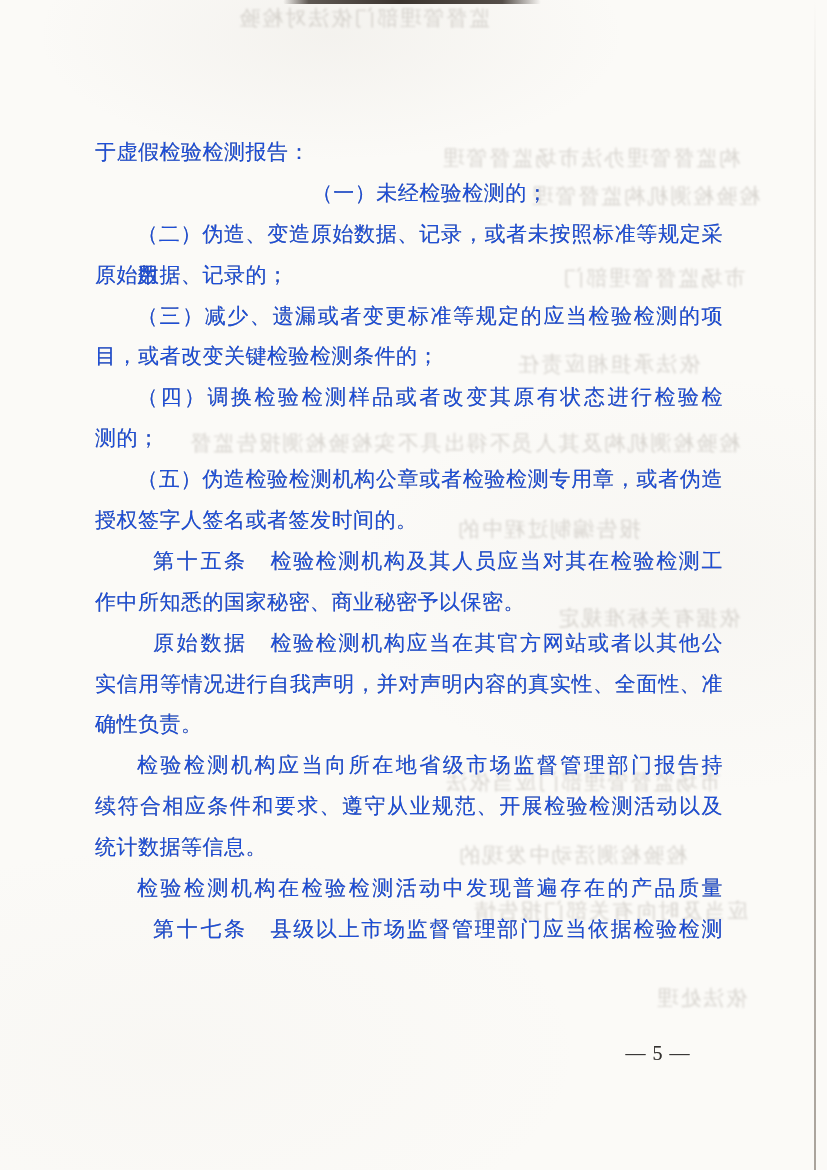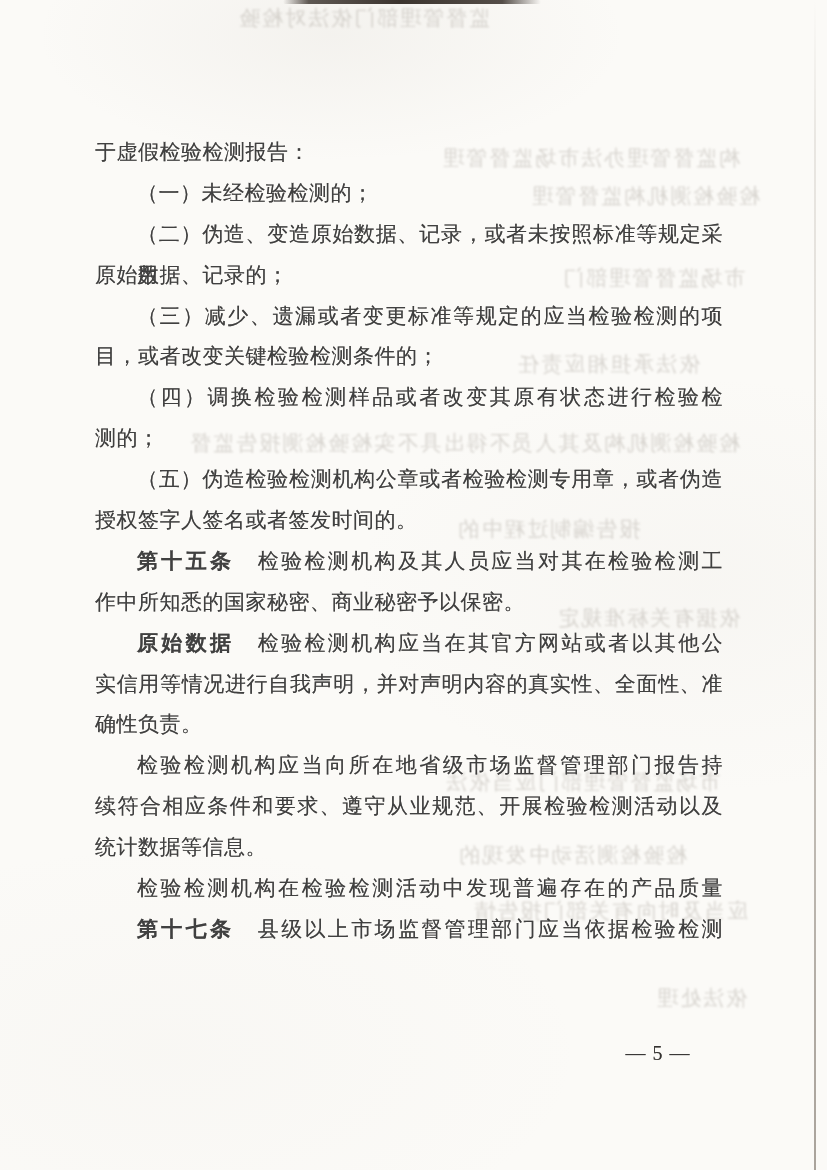--- a/index.html
+++ b/index.html
@@ -36,33 +36,34 @@
   .bleed{
     position:absolute;height:24px;line-height:24px;
     font-size:21px;color:#a8a29a;opacity:0.42;
     transform:scaleX(-1);
     filter:blur(1.2px);
     white-space:nowrap;overflow:hidden;
     letter-spacing:2px;
   }
   .text-block{
     position:absolute;left:95px;top:132px;width:628px;
-    color:#404040;
+    color:#1d4ed8;
   }
   .line{
     height:40.9px;line-height:40.9px;font-size:21px;
     letter-spacing:0.5px;
     text-shadow:0 0 0.6px rgba(52,50,48,0.55);
   }
-  .line.indent{padding-left:42px;}
+  .line.indent{padding-left:42px;text-align:center;}
   .line.spread{text-align:justify;text-align-last:justify;}
   .artno{
-    font-weight:bold;
+    font-weight:normal;
     font-family:"Liberation Sans","DejaVu Sans",sans-serif;
     letter-spacing:1.5px;
+    margin-left:16px;
   }
   .page-number{
     position:absolute;left:618px;top:1042px;width:80px;
     font-size:20px;color:#343230;text-align:center;
     white-space:nowrap;letter-spacing:1px;
     text-shadow:0 0 0.5px rgba(52,50,48,0.5);
   }
 </style>
 </head>
 <body>

